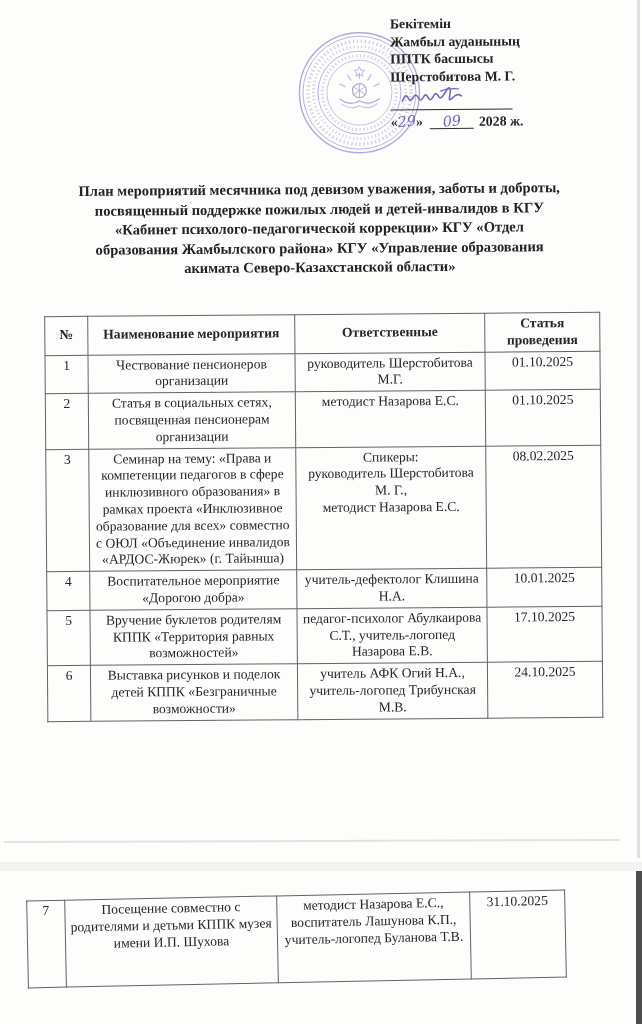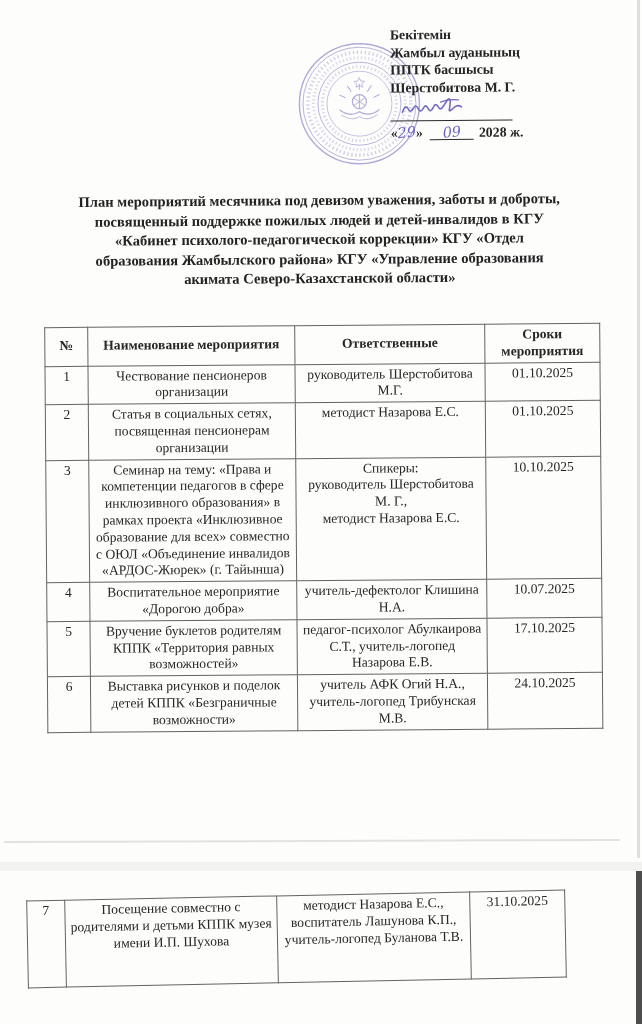--- a/index.html
+++ b/index.html
@@ -5,21 +5,21 @@
   html,body{margin:0;padding:0;}
   body{
     width:642px;height:1024px;position:relative;overflow:hidden;
     background:#fdfdfc;
     font-family:"Liberation Serif","DejaVu Serif",serif;
     color:#262626;
   }
   .abs{position:absolute;}
 
   
-  .page1{top:0;left:0;width:642px;height:860px;margin-top:11px;}
+  .page1{top:0;left:0;width:642px;height:860px;}
   .page1-inner{position:absolute;top:0;left:0;width:642px;height:860px;
     transform:rotate(-0.45deg);transform-origin:320px 420px;}
 
   .stamp{top:29px;left:298px;width:128px;height:128px;opacity:.9;}
 
   .approval{top:16px;left:393px;width:240px;font-weight:bold;
     font-size:13.8px;line-height:17.5px;color:#242424;}
   .approval-line{white-space:nowrap;}
   .sig-wrap{position:relative;margin-top:2px;width:122px;height:22px;
     border-bottom:1.4px solid #2a2a2a;}
@@ -107,21 +107,21 @@
           <col style="width:43px">
           <col style="width:207px">
           <col style="width:190px">
           <col style="width:115px">
         </colgroup>
       <thead>
         <tr>
           <th>№</th>
           <th>Наименование мероприятия</th>
           <th>Ответственные</th>
-          <th>Сроки мероприятия</th>
+          <th>Статья проведения</th>
         </tr>
       </thead>
       <tbody>
           <tr>
             <td>1</td>
             <td>Чествование пенсионеров организации</td>
             <td>руководитель Шерстобитова М.Г.</td>
             <td>01.10.2025</td>
           </tr>
           <tr>
@@ -129,27 +129,27 @@
             <td>Статья в социальных сетях, посвященная пенсионерам организации</td>
             <td>методист Назарова Е.С.</td>
             <td>01.10.2025</td>
           </tr>
           <tr>
             <td>3</td>
             <td>Семинар на тему: «Права и компетенции педагогов в сфере инклюзивного образования» в рамках проекта «Инклюзивное образование для всех» совместно с ОЮЛ «Объединение инвалидов «АРДОС-Жюрек» (г. Тайынша)</td>
             <td>Спикеры:
 руководитель Шерстобитова М. Г.,
 методист Назарова Е.С.</td>
-            <td>10.10.2025</td>
+            <td>08.02.2025</td>
           </tr>
           <tr>
             <td>4</td>
             <td>Воспитательное мероприятие «Дорогою добра»</td>
             <td>учитель-дефектолог Клишина Н.А.</td>
-            <td>10.07.2025</td>
+            <td>10.01.2025</td>
           </tr>
           <tr>
             <td>5</td>
             <td>Вручение буклетов родителям КППК «Территория равных возможностей»</td>
             <td>педагог-психолог Абулкаирова С.Т., учитель-логопед Назарова Е.В.</td>
             <td>17.10.2025</td>
           </tr>
           <tr>
             <td>6</td>
             <td>Выставка рисунков и поделок детей КППК «Безграничные возможности»</td>

